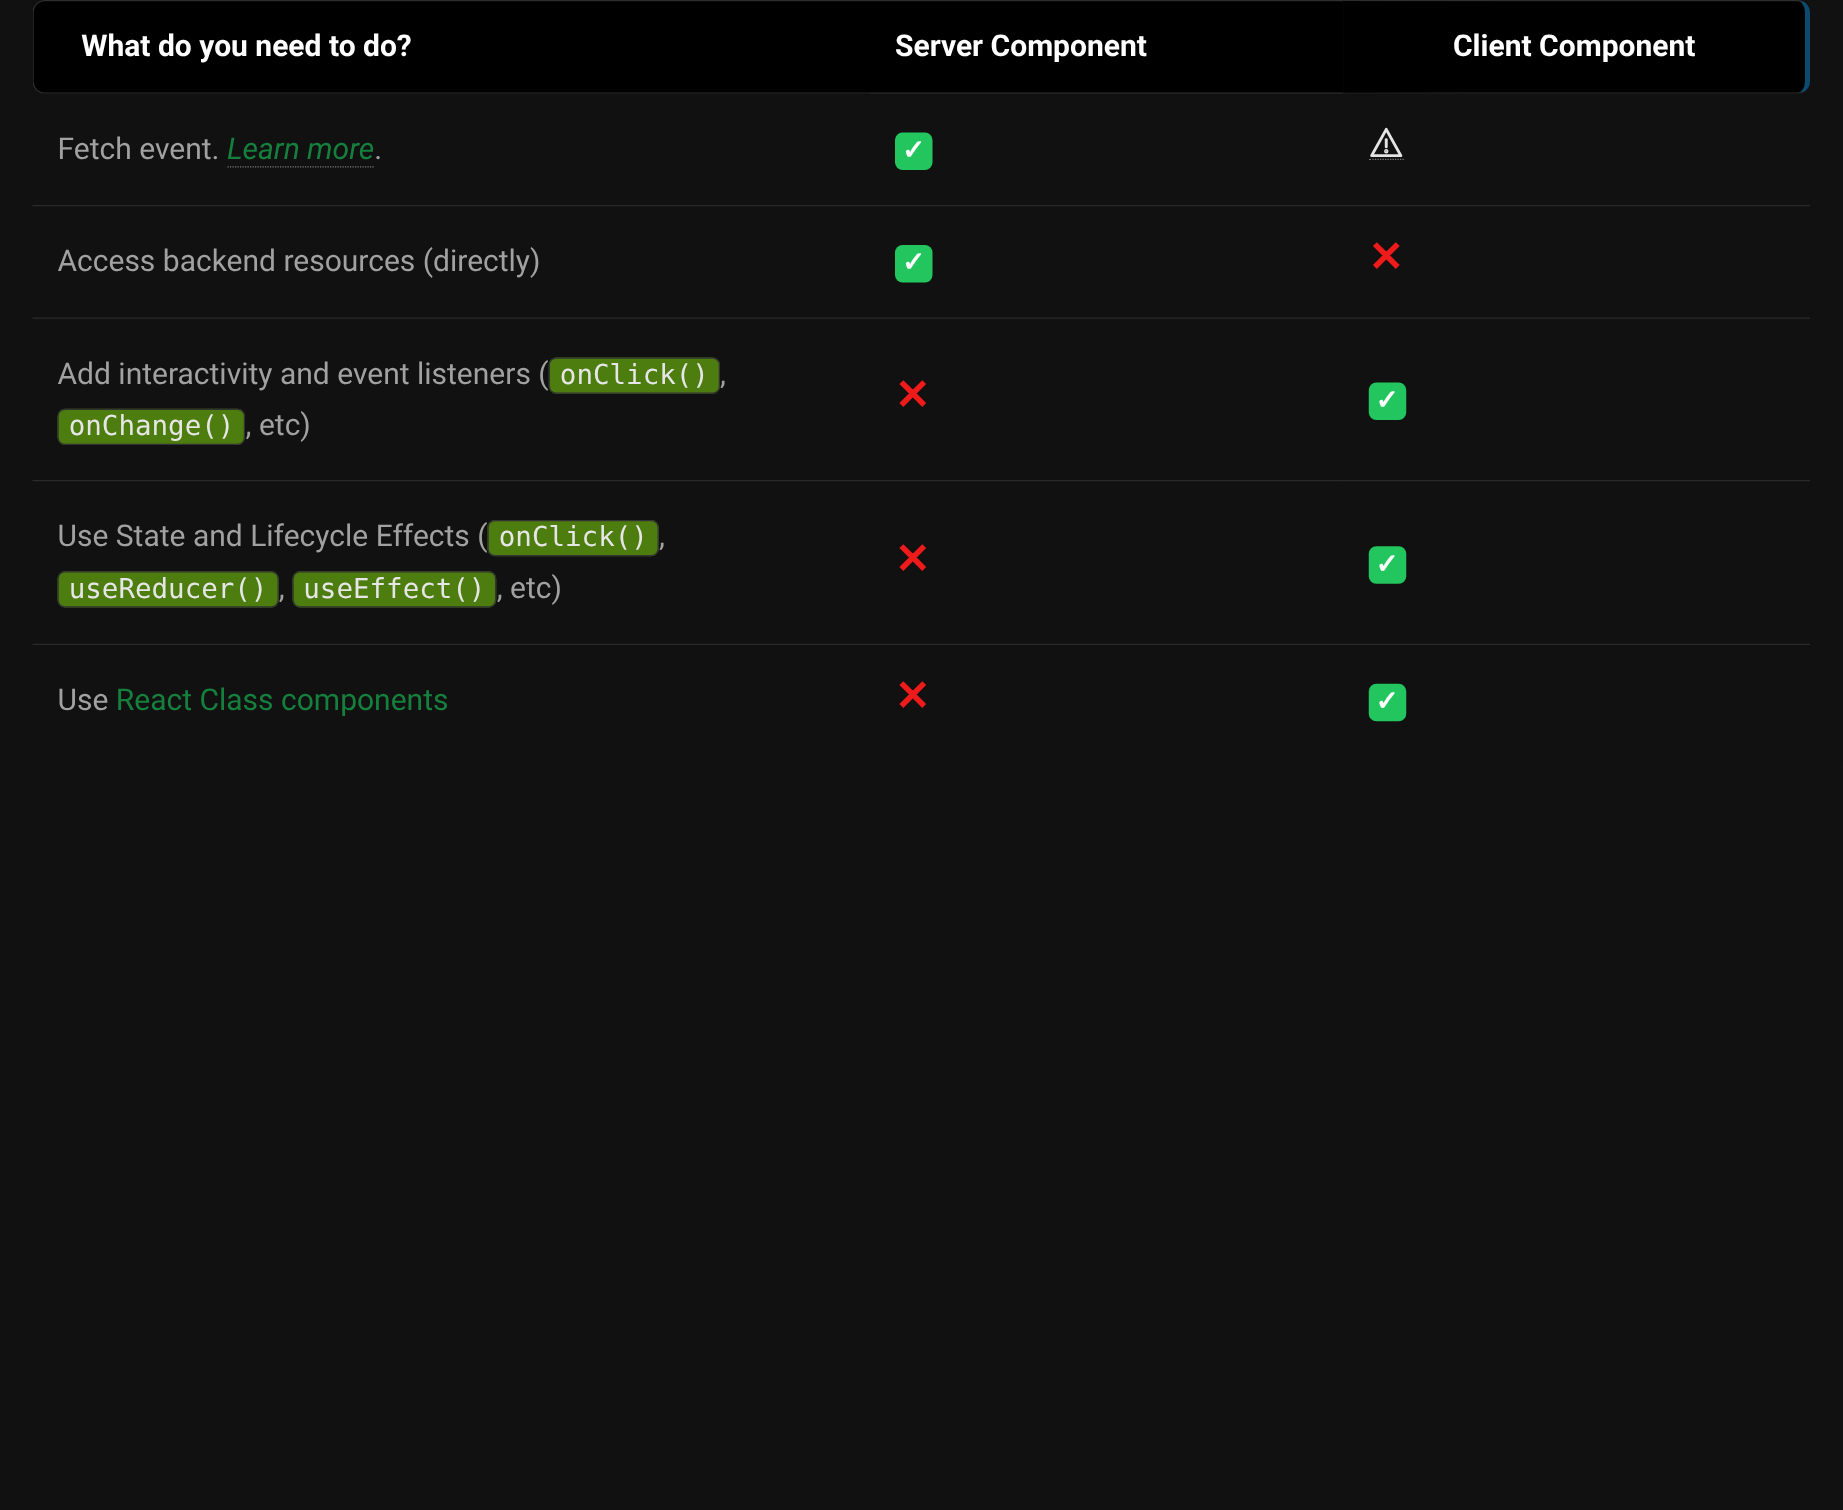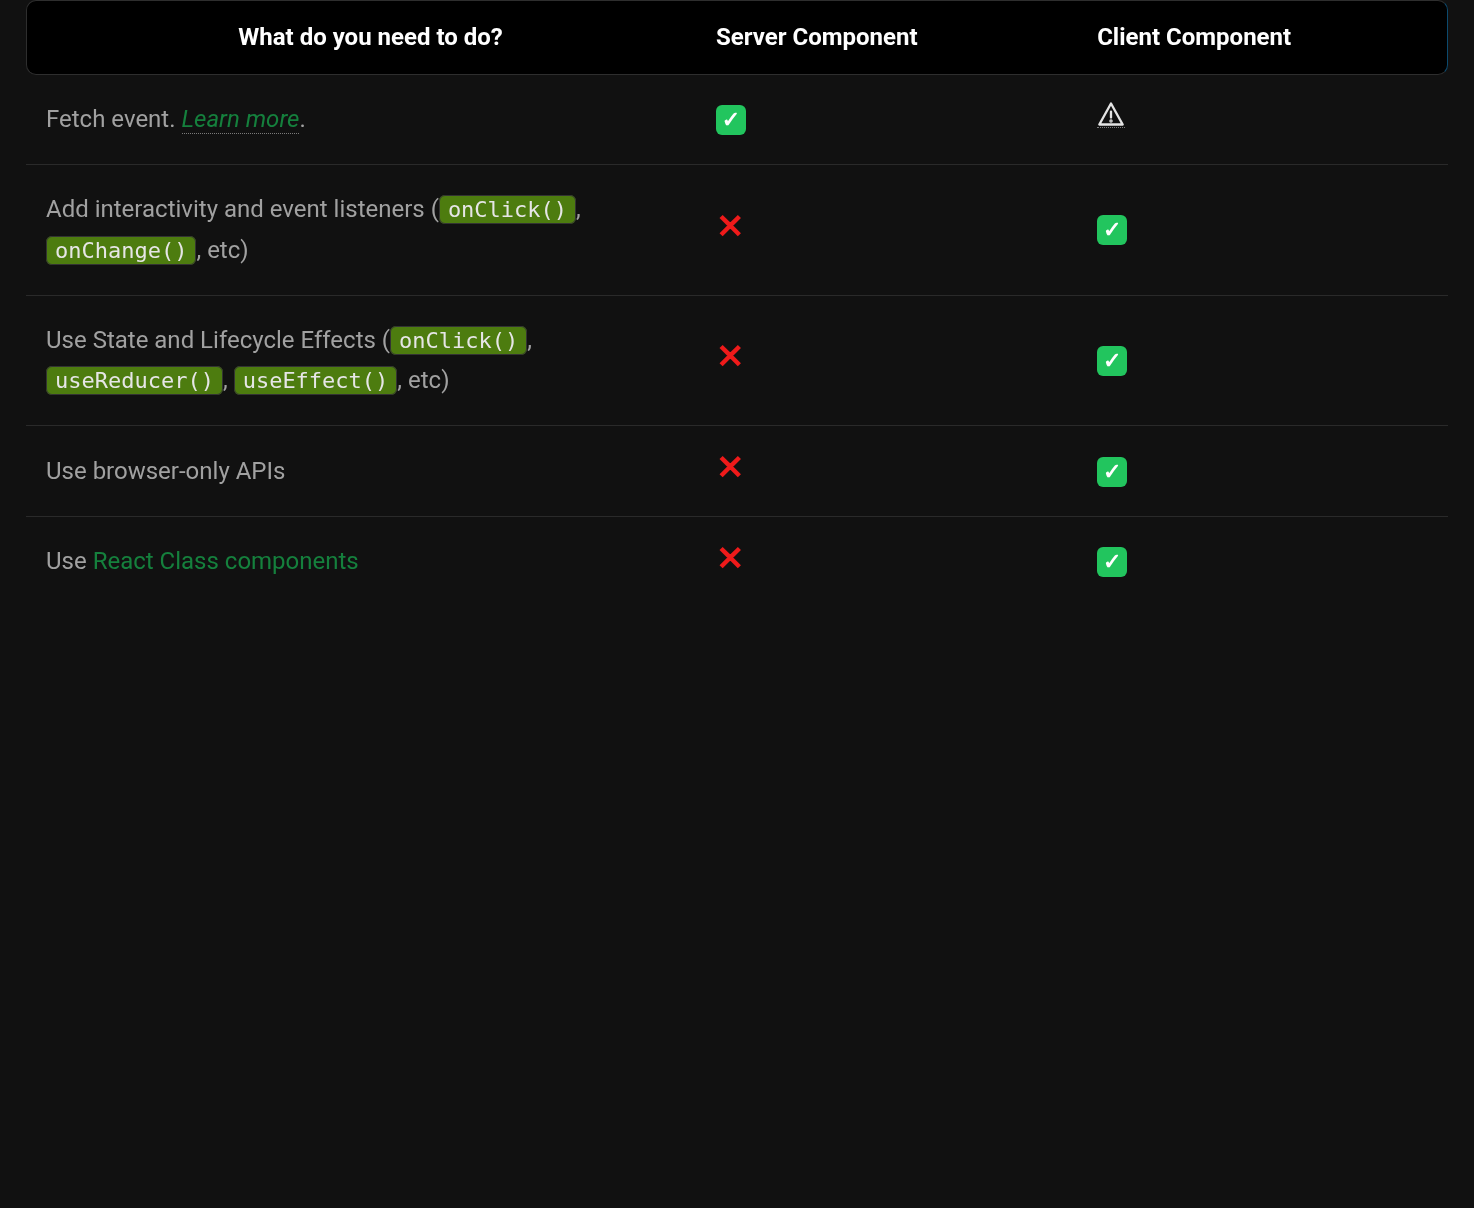--- a/index.html
+++ b/index.html
@@ -27,26 +27,26 @@
       padding: 18px 20px;
       border-top: 1px solid #2e2e2e;
       border-bottom: 1px solid #2e2e2e;
     }
     thead tr th:first-child {
       border-left: 1px solid #2e2e2e;
       border-top-left-radius: 10px;
       border-bottom-left-radius: 10px;
       padding-left: 38px;
       width: 670px;
-      text-align: center;
     }
     thead tr th:last-child {
-      border-right: 1px solid #0c4a6e;
+      border-right: 4px solid #0c4a6e;
       border-top-right-radius: 10px;
       border-bottom-right-radius: 10px;
+      text-align: center;
     }
     tbody tr td {
       color: #a1a1a1;
       font-size: 24px;
       line-height: 1.7;
       padding: 24px 20px;
       border-bottom: 1px solid #2a2a2a;
       vertical-align: middle;
     }
     tbody tr:last-child td {
@@ -124,31 +124,31 @@
           <td><span class="status check"></span></td>
           <td><span class="status warn">
               <svg width="28" height="26" viewBox="0 0 24 22" fill="none" stroke="currentColor" stroke-width="2" stroke-linejoin="round" stroke-linecap="round">
                 <path d="M12 2 L22 20 L2 20 Z"></path>
                 <line x1="12" y1="9" x2="12" y2="14"></line>
                 <circle cx="12" cy="17" r="0.5" fill="currentColor"></circle>
               </svg>
             </span></td>
         </tr>
         <tr>
+          <td class="desc"><span>Access backend resources (directly)</span></td>
+          <td><span class="status check"></span></td>
+          <td><span class="status cross"></span></td>
+        </tr>
+        <tr>
           <td class="desc"><span>Add interactivity and event listeners (</span><code class="inline">onClick()</code><span>, </span><code class="inline">onChange()</code><span>, etc)</span></td>
           <td><span class="status cross"></span></td>
           <td><span class="status check"></span></td>
         </tr>
         <tr>
           <td class="desc"><span>Use State and Lifecycle Effects (</span><code class="inline">onClick()</code><span>, </span><code class="inline">useReducer()</code><span>, </span><code class="inline">useEffect()</code><span>, etc)</span></td>
-          <td><span class="status cross"></span></td>
-          <td><span class="status check"></span></td>
-        </tr>
-        <tr>
-          <td class="desc"><span>Use browser-only APIs</span></td>
           <td><span class="status cross"></span></td>
           <td><span class="status check"></span></td>
         </tr>
         <tr>
           <td class="desc"><span>Use </span><a class="blue-link">React Class components</a></td>
           <td><span class="status cross"></span></td>
           <td><span class="status check"></span></td>
         </tr>
       </tbody>
   </table>

